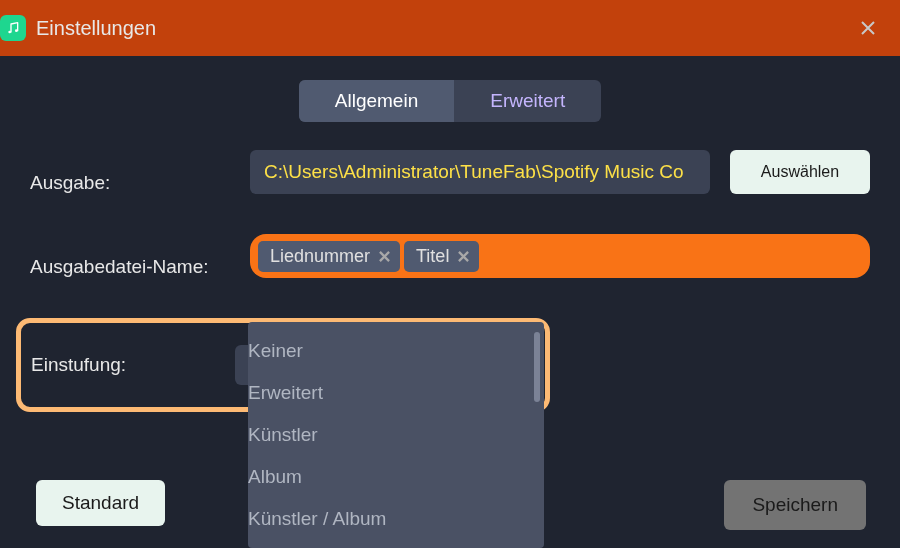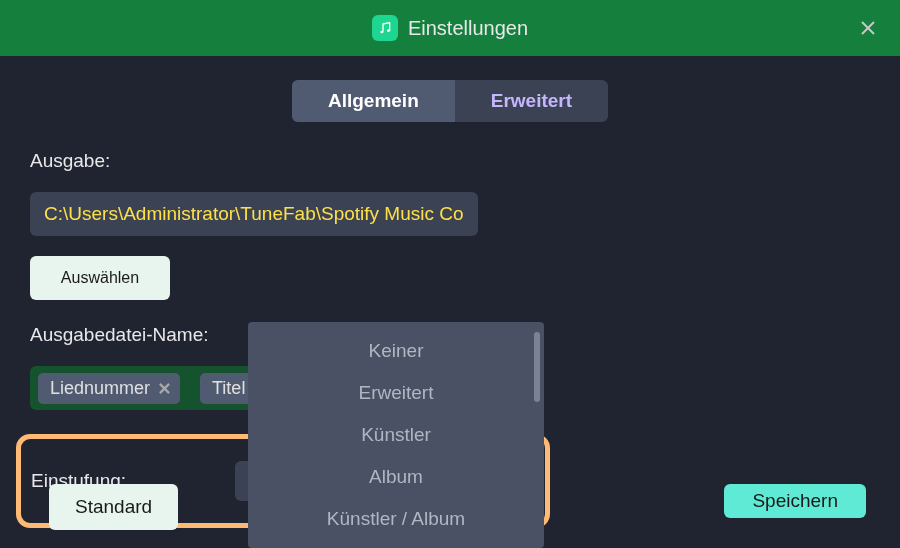--- a/index.html
+++ b/index.html
@@ -7,24 +7,24 @@
     width: 900px;
     height: 548px;
     background: #1f2430;
     font-family: -apple-system, BlinkMacSystemFont, "Segoe UI", Arial, sans-serif;
     color: #e0e0e0;
     overflow: hidden;
     position: relative;
   }
   .titlebar {
     height: 56px;
-    background: #15803d;
-    display: flex;
-    align-items: center;
-    justify-content: center;
+    background: #c2410c;
+    display: flex;
+    align-items: center;
+    justify-content: flex-start;
     position: relative;
   }
   .titlebar-center {
     display: flex;
     align-items: center;
     gap: 10px;
   }
   .app-icon {
     width: 26px;
     height: 26px;
@@ -55,45 +55,43 @@
   .close-btn svg { width: 16px; height: 16px; stroke: currentColor; stroke-width: 2; }
 
   .content {
     padding: 24px 30px 0 30px;
   }
 
   .tabs {
     display: flex;
     justify-content: center;
     margin-bottom: 28px;
-    font-weight: bold;
   }
   .tab-group {
     display: flex;
     background: #3b4254;
     border-radius: 6px;
     overflow: hidden;
   }
   .tab {
     padding: 10px 36px;
     font-size: 19px;
     color: #c4b5fd;
     cursor: pointer;
   }
   .tab.active {
     background: #505a70;
     color: #ffffff;
   }
 
   .row {
     display: flex;
-    align-items: flex-start;
-    margin-bottom: 24px;
+    align-items: flex-end;
+    margin-bottom: 40px;
     gap: 20px;
-    flex-direction: column;
   }
   .row-label {
     width: 200px;
     font-size: 19px;
     color: #e8e8e8;
     flex-shrink: 0;
   }
   .row-middle {
     flex: 1;
     min-width: 0;
@@ -125,26 +123,26 @@
     border: none;
     border-radius: 6px;
     font-size: 16px;
     color: #1a1a1a;
     cursor: pointer;
   }
 
   .chip-container {
     width: 100%;
     min-height: 44px;
-    background: #14532d;
-    border-radius: 6px;
+    background: #f97316;
+    border-radius: 16px;
     padding: 6px 8px;
     display: flex;
     align-items: center;
-    gap: 20px;
+    gap: 4px;
   }
   .chip {
     background: #505a70;
     border-radius: 5px;
     padding: 5px 8px 5px 12px;
     display: flex;
     align-items: center;
     gap: 6px;
     font-size: 18px;
     color: #e0e0e0;
@@ -197,59 +195,59 @@
     position: absolute;
     left: 248px;
     top: 322px;
     width: 296px;
     background: #4a5164;
     border-radius: 4px;
     padding: 8px 0;
     z-index: 10;
   }
   .dropdown-item {
-    padding: 10px 12px;
-    text-align: center;
+    padding: 10px 0;
+    text-align: left;
     font-size: 19px;
     color: #b0b6c2;
     cursor: pointer;
   }
   .dropdown-scrollbar {
     position: absolute;
     right: 4px;
     top: 10px;
     width: 6px;
     height: 70px;
     background: #7b8296;
     border-radius: 3px;
   }
 
   .footer {
     position: absolute;
-    left: 15px;
+    left: 2px;
     right: 0;
     bottom: 18px;
     padding: 0 34px;
     display: flex;
     justify-content: space-between;
   }
   .btn-default {
     height: 46px;
     padding: 0 26px;
     background: #e8f4ee;
     border: none;
     border-radius: 6px;
     font-size: 19px;
     color: #1a1a1a;
     cursor: pointer;
   }
   .btn-save {
-    height: 34px;
+    height: 50px;
     padding: 0 28px;
-    background: #5eead4;
+    background: #737373;
     border: none;
     border-radius: 6px;
     font-size: 19px;
     color: #1a1a1a;
     cursor: pointer;
   }
 </style>
 </head>
 <body>
 

